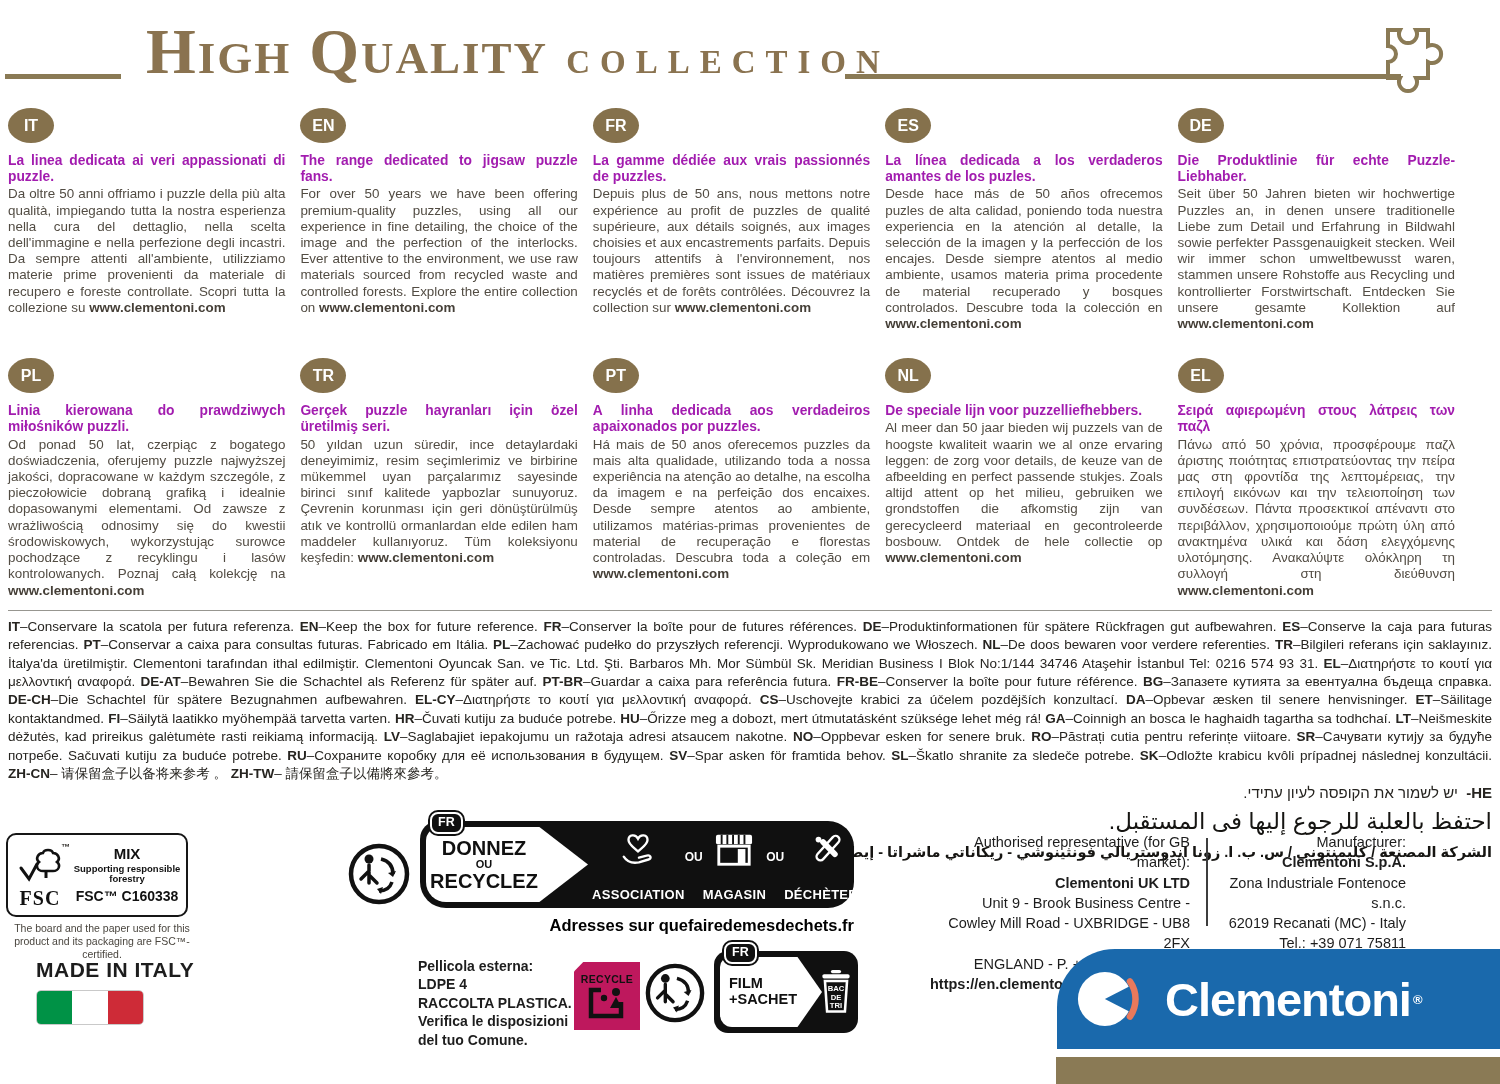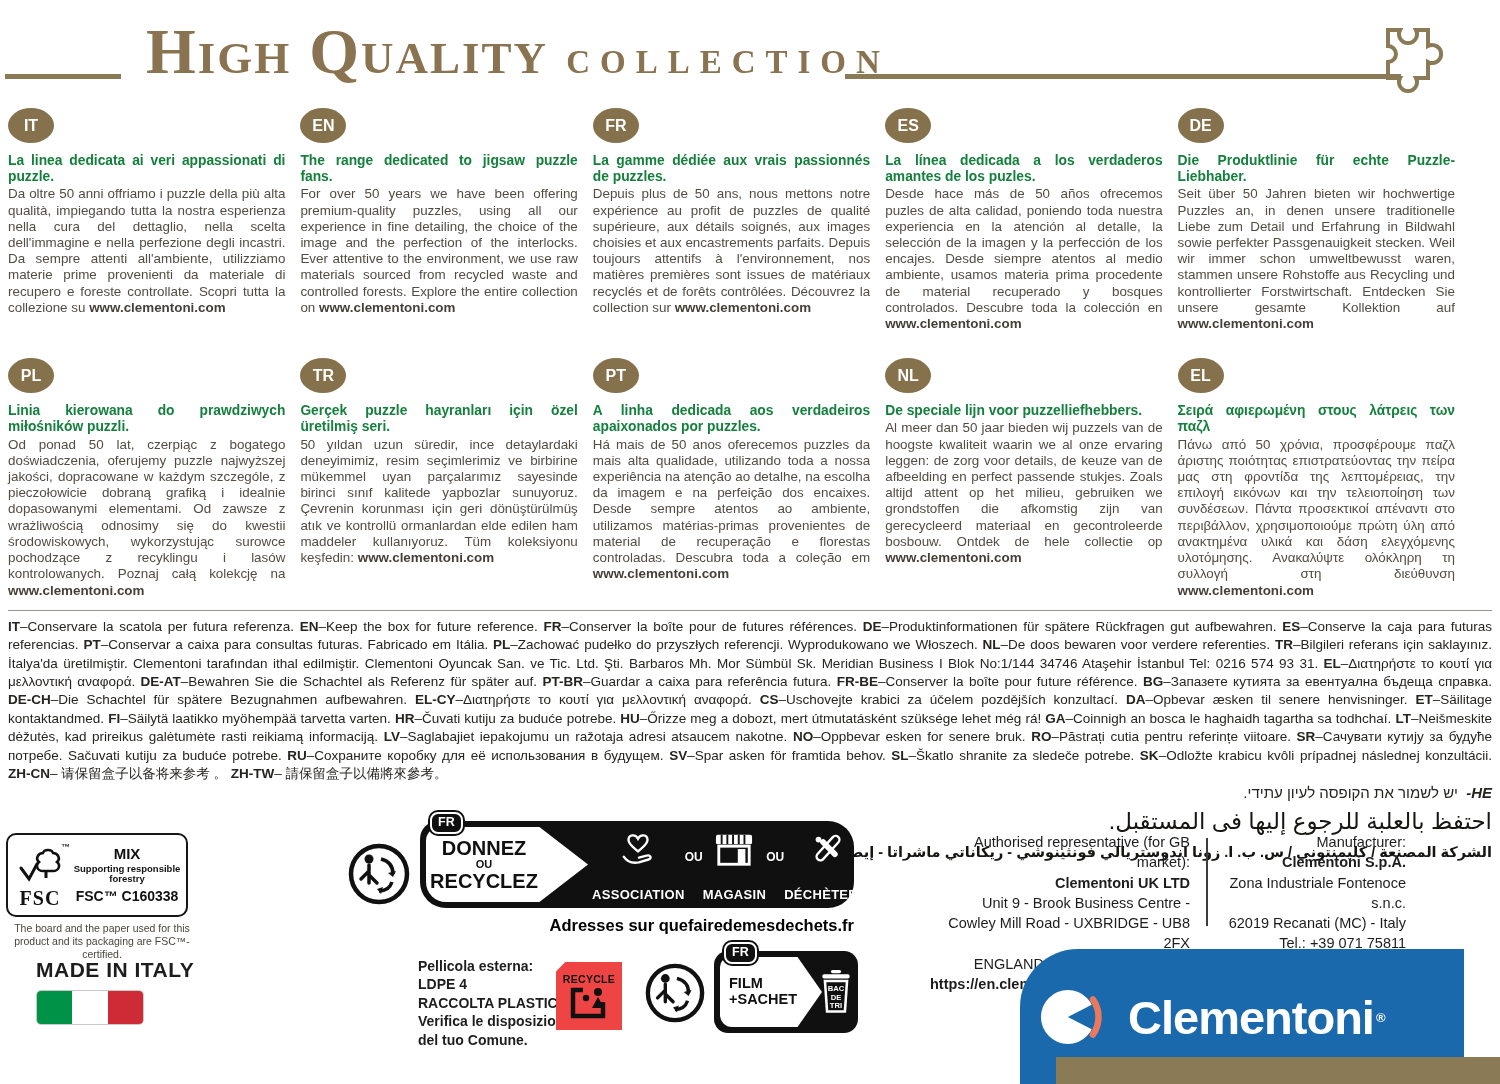--- a/index.html
+++ b/index.html
@@ -16,31 +16,31 @@
   .title-sub{font-family:"Liberation Serif","DejaVu Serif",serif;font-weight:700;font-size:33px;
              letter-spacing:10px;margin-left:18px;}
   .puzzle-icon{position:absolute;left:1357px;top:4px;}
 
   
   .lang-grid{position:absolute;left:8px;top:108px;width:1447px;display:grid;
              grid-template-columns:repeat(5,1fr);column-gap:15px;row-gap:26px;}
   .lang-badge{width:46px;height:35px;border-radius:50%;background:#85714c;color:#fff;
               font-weight:700;font-size:16px;display:flex;align-items:center;justify-content:center;
               margin-bottom:10px;}
-  .lang-head{font-weight:700;font-size:13.8px;color:#15803d;line-height:1.17;margin:0 0 1px 0;text-align:justify;}
+  .lang-head{font-weight:700;font-size:13.8px;color:#a21caf;line-height:1.17;margin:0 0 1px 0;text-align:justify;}
   .lang-body{font-size:13.4px;color:#524c43;line-height:1.21;text-align:justify;margin:0;}
   .lang-body b{color:#453f37;}
 
   
   .fineprint{position:absolute;left:8px;top:610px;width:1484px;border-top:1px solid #979690;
              padding-top:7px;font-size:13.5px;line-height:1.36;color:#262420;}
   .fp-main{text-align:justify;}
   .fp-main b{white-space:nowrap;}
   .fp-hebrew{text-align:right;font-size:15px;margin-top:0px;}
-  .fp-hebrew b{margin-left:4px;font-style:italic;}
+  .fp-hebrew b{margin-left:4px;}
   .fp-arabic1{text-align:right;font-size:23px;margin-top:2px;color:#161512;}
   .fp-arabic2{display:flex;justify-content:flex-end;gap:72px;font-weight:700;font-size:14.5px;
               margin-top:6px;color:#161512;}
 
   
   .fsc-box{position:absolute;left:6px;top:833px;width:178px;height:80px;border:2.5px solid #161616;
            border-radius:10px;display:flex;align-items:center;background:#fff;}
   .fsc-left{width:64px;position:relative;text-align:center;padding-top:2px;}
   .fsc-tm{position:absolute;top:0px;right:2px;font-size:9px;font-weight:700;}
   .fsc-word{font-family:"Liberation Serif","DejaVu Serif",serif;font-weight:700;font-size:20px;
@@ -76,41 +76,41 @@
   .dz-group{display:flex;flex-direction:column;align-items:center;height:100%;justify-content:space-between;padding-top:4px;}
   .dz-label{font-weight:700;font-size:13px;letter-spacing:0.3px;}
   .dz-ou{font-weight:700;font-size:12px;margin-top:-16px;}
 
   .adresses{position:absolute;left:420px;top:916px;width:434px;text-align:right;font-weight:700;
             font-size:16.5px;color:#000000;}
 
   .pellicola{position:absolute;left:418px;top:957px;font-weight:700;font-size:14px;line-height:1.32;
              color:#1d1d1d;white-space:pre-line;}
 
-  .recycle{position:absolute;left:556px;top:962px;width:66px;height:68px;background:#ef4444;
+  .recycle{position:absolute;left:574px;top:962px;width:66px;height:68px;background:#be185d;
            clip-path:polygon(14% 0,100% 0,100% 100%,0 100%,0 14%);display:flex;flex-direction:column;
            align-items:center;justify-content:center;}
   .recycle-label{font-weight:700;font-size:10.5px;color:#111;letter-spacing:0.3px;margin-bottom:1px;}
 
   .film{position:absolute;left:714px;top:951px;width:144px;height:82px;background:#101010;
         border-radius:14px;}
   .film-white{position:absolute;left:6px;top:6px;bottom:6px;width:102px;background:#fff;
               clip-path:polygon(0 0,76% 0,100% 50%,76% 100%,0 100%);border-radius:10px 0 0 12px;
               display:flex;align-items:center;}
   .film-text{font-weight:700;font-size:14.5px;line-height:1.08;color:#101010;white-space:pre-line;
              padding-left:9px;}
   .film-bin{position:absolute;right:5px;top:12px;}
 
   .addr{position:absolute;top:832px;text-align:right;font-size:14.5px;line-height:1.4;color:#1d1d1d;}
   .addr .b{font-weight:700;}
   .addr-gb{left:930px;width:260px;}
   .addr-mfr{left:1222px;width:184px;}
   .addr-divider{position:absolute;left:1206px;top:838px;width:2px;height:88px;background:#3d3d3d;}
 
-  .logo-blue{position:absolute;left:1020px;top:949px;width:444px;height:136px;background:#1a69ac;
+  .logo-blue{position:absolute;left:1057px;top:949px;width:444px;height:100px;background:#1a69ac;
              border-top-left-radius:58px;display:flex;align-items:center;padding-left:20px;
              box-sizing:border-box;}
   .logo-band{position:absolute;left:1056px;top:1057px;width:444px;height:27px;background:#8a7a55;}
   .logo-word{color:#fff;font-weight:700;font-size:47px;letter-spacing:-1px;margin-left:10px;}
   .logo-reg{color:#fff;font-size:13px;font-weight:700;vertical-align:-18px;margin-left:2px;}
 </style>
 </head>
 <body>
 
 <div class="page">

